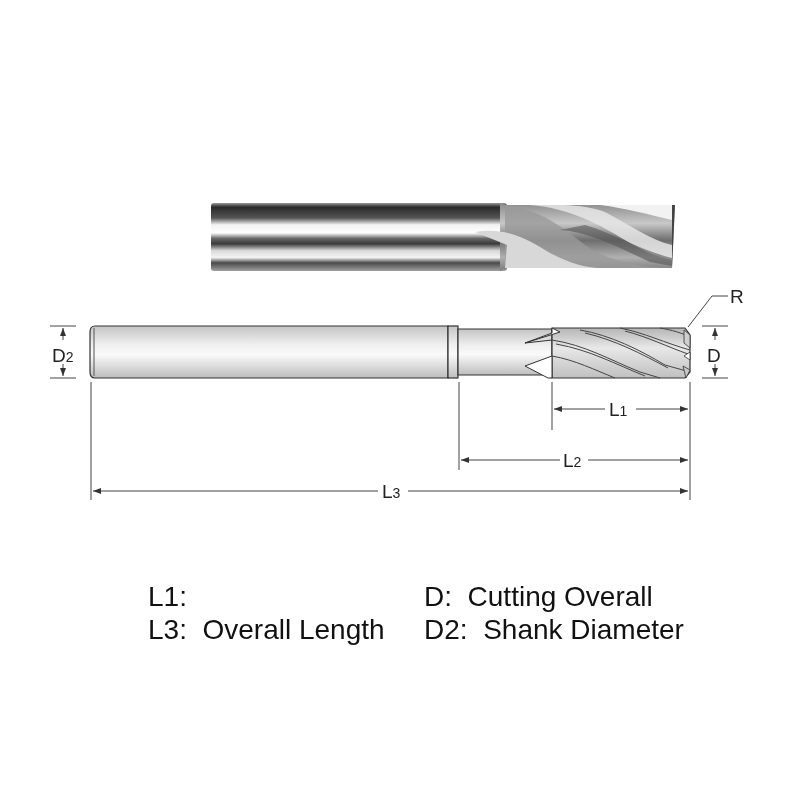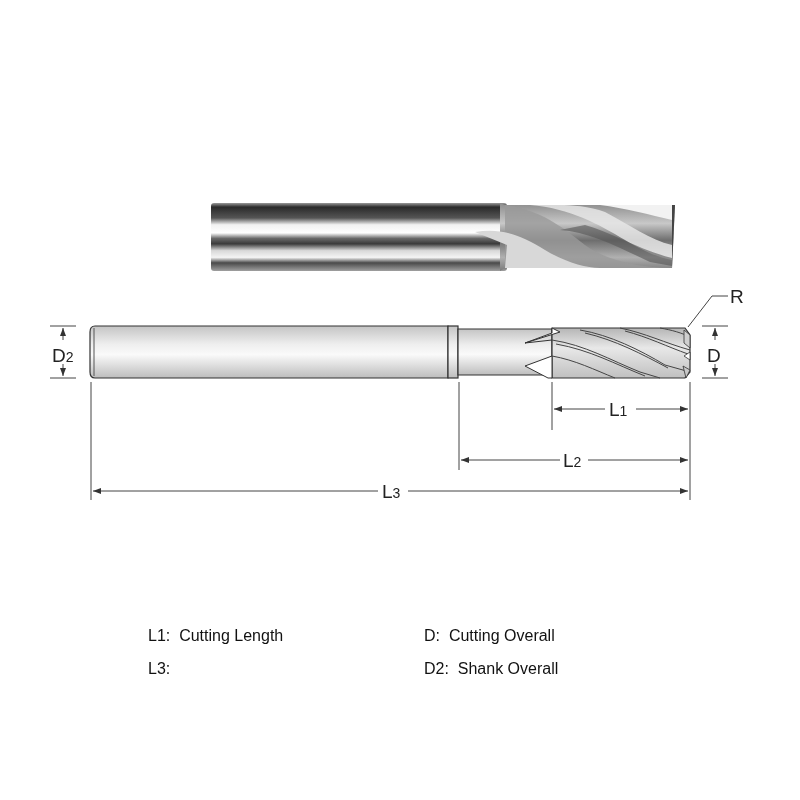--- a/index.html
+++ b/index.html
@@ -1,18 +1,18 @@
 <!DOCTYPE html>
 <html><head>
 <meta charset="utf-8">
 <style>
   html, body { margin:0; padding:0; background:#ffffff; }
   body { width:800px; height:800px; position:relative; overflow:hidden; font-family:"Liberation Sans", sans-serif; }
   #diagram { position:absolute; left:0; top:0; width:800px; height:800px; }
-  .legend { position:absolute; left:148px; top:580px; width:540px; font-family:"Liberation Sans", sans-serif; font-size:16px; color:#111; line-height:33px;margin-top:39px; }
+  .legend { position:absolute; left:148px; top:580px; width:540px; font-family:"Liberation Sans", sans-serif; font-size:28px; color:#111; line-height:33px; }
   .legend-row { display:flex; white-space:pre; }
   .legend-col1 { width:276px; display:flex; }
   .legend-col2 { display:flex; }
   .lk { display:inline-block; }
   .lv { display:inline-block; }
   .dimlabel { font-family:"Liberation Sans", sans-serif; fill:#222; }
 </style>
 </head>
 <body>
 
@@ -133,27 +133,27 @@
   <text class="dimlabel" x="707" y="362" font-size="19"><tspan>D</tspan></text>
   <text class="dimlabel" x="730" y="303" font-size="19"><tspan>R</tspan></text>
   <text class="dimlabel" x="609" y="416" font-size="19"><tspan>L</tspan><tspan font-size="14">1</tspan></text>
   <text class="dimlabel" x="563" y="467" font-size="19"><tspan>L</tspan><tspan font-size="14">2</tspan></text>
   <text class="dimlabel" x="382" y="498" font-size="19"><tspan>L</tspan><tspan font-size="14">3</tspan></text>
 </svg>
 
 <div class="legend">
   <div class="legend-row">
     <div class="legend-col1">
-      <span class="lk">L1:</span><span>  </span><span class="lv">Cutting Length</span>
+      <span class="lk">L1:</span><span>  </span>
     </div>
     <div class="legend-col2">
       <span class="lk">D:</span><span>  </span><span class="lv">Cutting Overall</span>
     </div>
   </div>
   <div class="legend-row">
     <div class="legend-col1">
-      <span class="lk">L3:</span><span>  </span>
+      <span class="lk">L3:</span><span>  </span><span class="lv">Overall Length</span>
     </div>
     <div class="legend-col2">
-      <span class="lk">D2:</span><span>  </span><span class="lv">Shank Overall</span>
+      <span class="lk">D2:</span><span>  </span><span class="lv">Shank Diameter</span>
     </div>
   </div>
 </div>
 
 </body></html>

